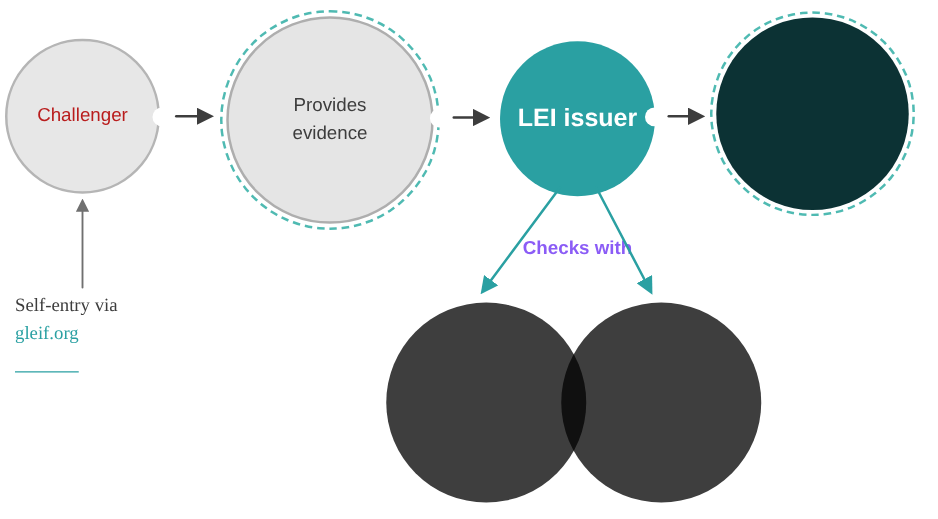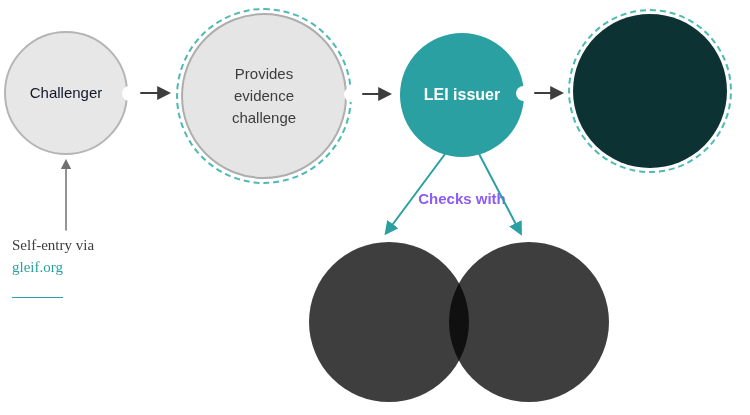--- a/index.html
+++ b/index.html
@@ -23,21 +23,21 @@
     justify-content: center;
     text-align: center;
     z-index: 1;
   }
   .node-label { font-size: 15px; line-height: 1.45; }
 
   .n-challenger {
     left: 4px; top: 31px; width: 124px; height: 124px;
     background: #e7e7e7;
     border: 2px solid #b5b5b5;
-    color: #0f172a;
+    color: #b91c1c;
   }
 
   .ring {
     position: absolute;
     border-radius: 50%;
     border: 2px dashed #4fbab2;
     padding: 3px;
     z-index: 1;
   }
   .ring .node-inner {
@@ -53,21 +53,21 @@
     background: #e5e5e5;
     border: 2px solid #aeaeae;
     color: #3d3d3d;
   }
 
   .n-lei {
     left: 400px; top: 33px; width: 124px; height: 124px;
     background: #2aa0a2;
     color: #ffffff;
   }
-  .n-lei .node-label { font-weight: bold; font-size: 16px; }
+  .n-lei .node-label { font-weight: bold; font-size: 20px; }
 
   .n-dark-ring { left: 568px; top: 9px; width: 164px; height: 164px; }
   .n-darkteal { background: #0c3234; }
 
   
   .n-venn {
     position: absolute;
     width: 160px; height: 160px;
     border-radius: 50%;
     background: #3e3e3e;
@@ -158,21 +158,20 @@
 
   <div class="node n-challenger">
     <span class="node-label">Challenger</span>
   </div>
 
   <div class="ring n-evidence-ring">
     <div class="node-inner n-evidence">
       <div class="node-label">
         <div>Provides</div>
         <div>evidence</div>
-        <div>challenge</div>
       </div>
     </div>
   </div>
 
   <div class="node n-lei">
     <span class="node-label">LEI issuer</span>
   </div>
 
   <div class="ring n-dark-ring">
     <div class="node-inner n-darkteal"></div>

